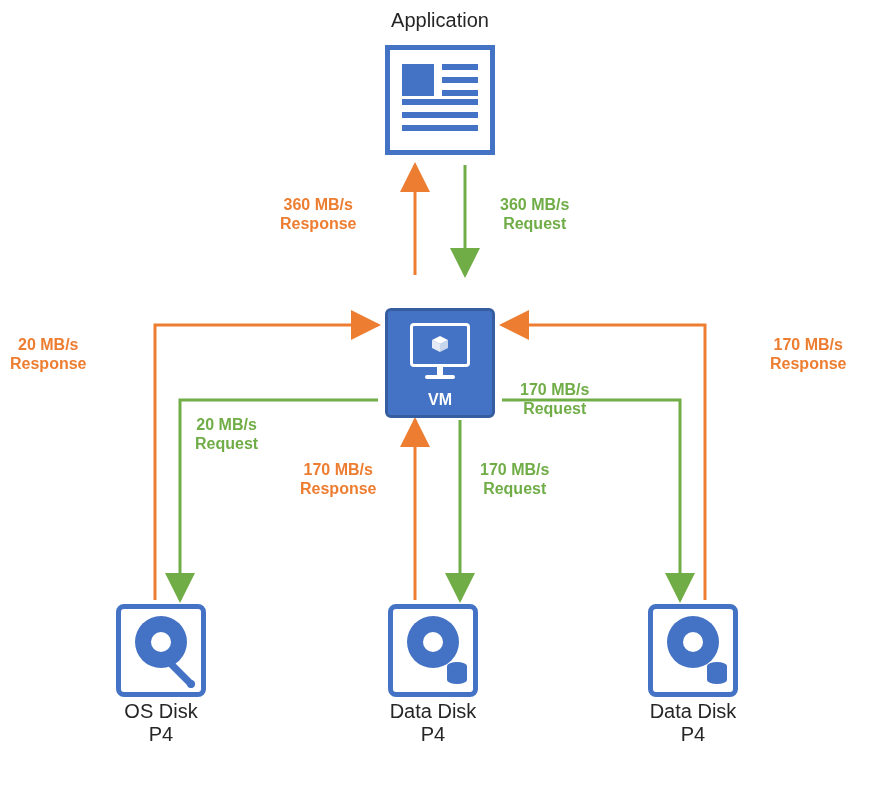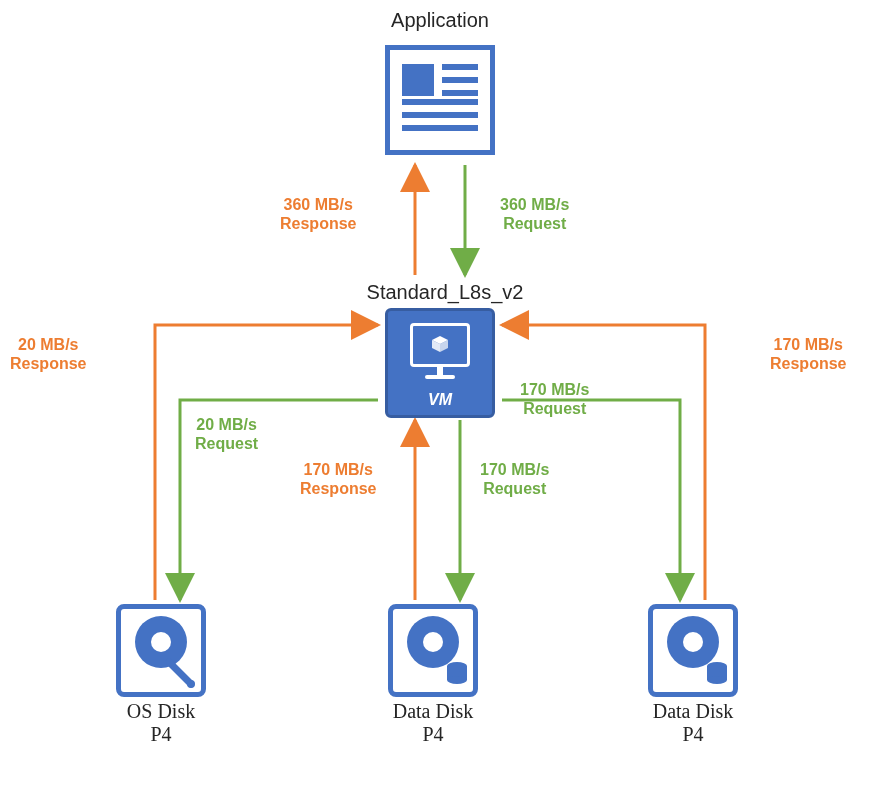--- a/index.html
+++ b/index.html
@@ -19,21 +19,21 @@
   .label {
     position: absolute;
     font-size: 16px;
     line-height: 1.2;
     white-space: nowrap;
     text-align: center;
   }
   .title { color: #262626; font-size: 20px; }
   .orange { color: #ED7D31; font-weight: 600; }
   .green  { color: #70AD47; font-weight: 600; }
-  .caption { color: #262626; font-size: 20px; text-align: center; font-family: Liberation Serif, serif; }
+  .caption { color: #262626; font-size: 20px; text-align: center; }
 
   
   .app-box {
     position: absolute;
     width: 110px;
     height: 110px;
     border: 5px solid #4472C4;
     background: #ffffff;
     box-sizing: border-box;
   }
@@ -143,22 +143,21 @@
 
   <div class="label orange" style="left:280px; top:195px; text-align:center;">
     <span>360 MB/s</span><br>
     <span>Response</span>
   </div>
   <div class="label green" style="left:500px; top:195px;">
     <span>360 MB/s</span><br>
     <span>Request</span>
   </div>
 
-  <div class="label title" style="left:360px; top:280px; width:170px;">Standard_L8s_v2</div>
-  <div class="vm-box" style="left:385px; top:308px;font-style:italic;">
+  <div class="vm-box" style="left:385px; top:308px;">
     <div class="vm-monitor"></div>
     <div class="vm-cube">
       <svg width="20" height="18" viewBox="0 0 20 18">
         <path d="M10 1 L18 5 L10 9 L2 5 Z" fill="#ffffff"></path>
         <path d="M2 5 L10 9 L10 17 L2 13 Z" fill="#ffffff" opacity="0.85"></path>
         <path d="M18 5 L10 9 L10 17 L18 13 Z" fill="#ffffff" opacity="0.7"></path>
       </svg>
     </div>
     <div class="vm-stand"></div>
     <div class="vm-base"></div>

